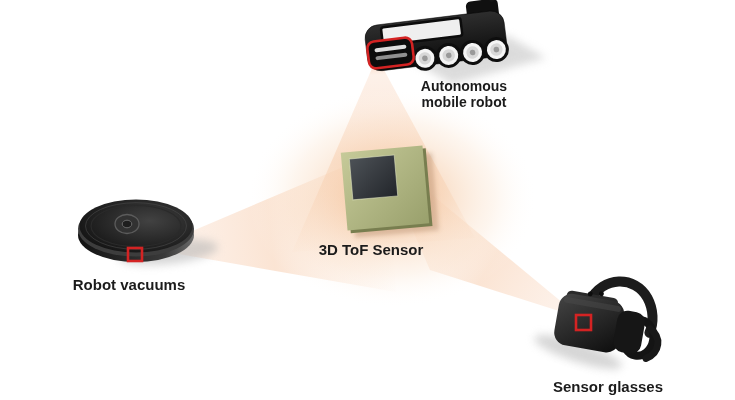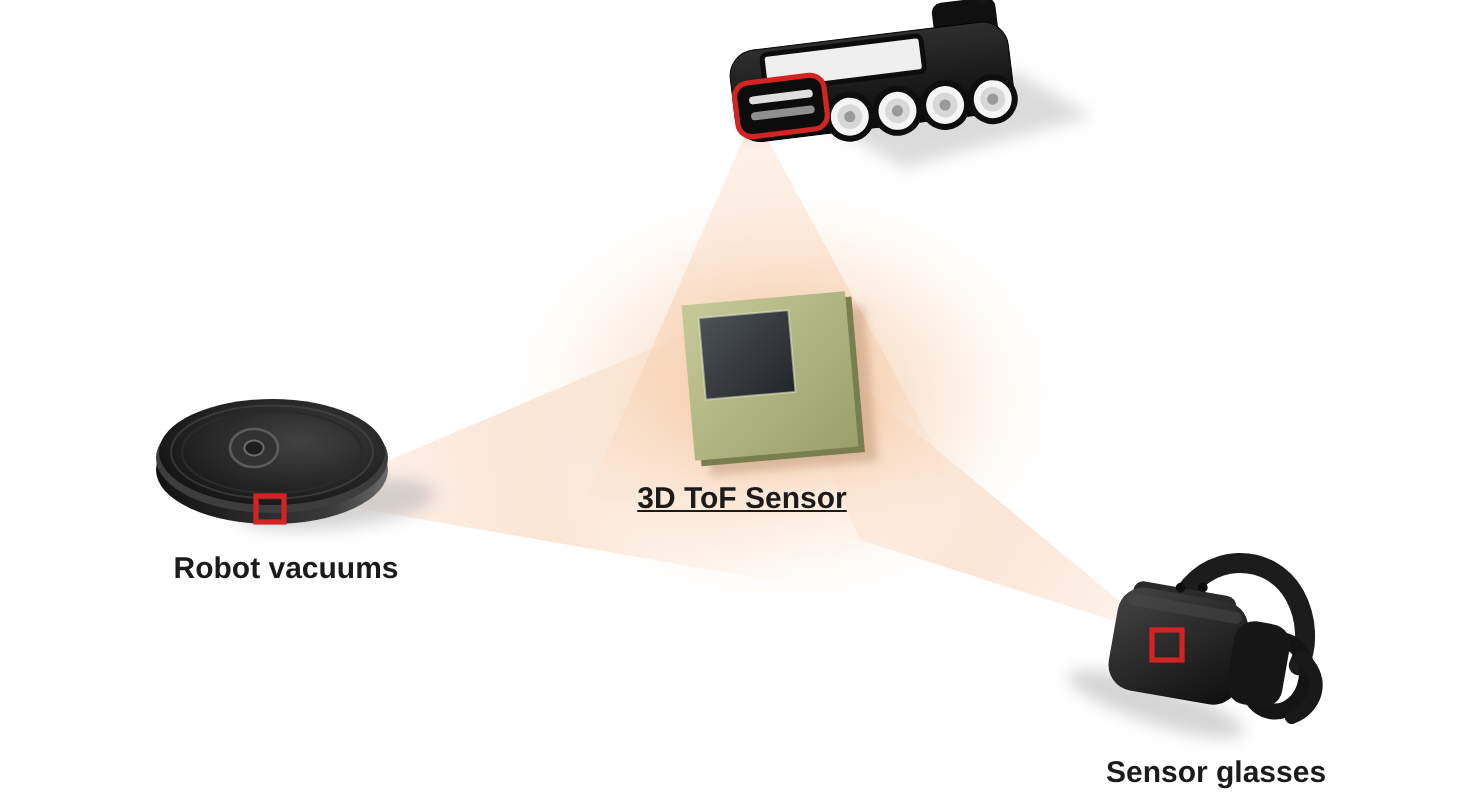--- a/index.html
+++ b/index.html
@@ -6,22 +6,22 @@
   .stage{
     position:relative;width:735px;height:400px;background:#ffffff;overflow:hidden;
     font-family:"Liberation Sans","DejaVu Sans",sans-serif;
   }
   .stage svg{position:absolute;left:0;top:0;}
   .lbl{
     position:absolute;transform:translateX(-50%);
     color:#1b1b1b;font-weight:700;text-align:center;white-space:nowrap;
   }
   .lbl-robot{left:464px;top:79px;font-size:14px;line-height:15.5px;}
-  .lbl-tof{left:371px;top:241px;font-size:15px;text-decoration:underline;}
-  .lbl-vac{left:143px;top:276px;font-size:15px;text-align:right;}
+  .lbl-tof{left:371px;top:241px;font-size:15px;}
+  .lbl-vac{left:129px;top:276px;font-size:15px;text-align:right;}
   .lbl-glasses{left:608px;top:378px;font-size:15px;}
 </style>
 </head>
 <body>
 
 <div class="stage">
 
   <svg width="735" height="400" viewBox="0 0 735 400">
     <defs>
       <filter id="blur4" x="-40%" y="-40%" width="180%" height="180%">
@@ -159,17 +159,21 @@
         <circle cx="585" cy="296" r="2.4" fill="#0d0d0d"></circle>
         <circle cx="596" cy="294" r="2.4" fill="#0d0d0d"></circle>
         <rect x="556" y="299" width="66" height="52" rx="13" fill="url(#vrBody)"></rect>
         <rect x="560" y="303" width="58" height="6" rx="3" fill="#4a4a4a" opacity="0.5"></rect>
         <rect x="616" y="306" width="28" height="42" rx="10" fill="#161616"></rect>
       </g>
       <rect x="576" y="315" width="15" height="15" fill="none" stroke="#d42323" stroke-width="2.6"></rect>
     </g>
   </svg>
 
+  <div class="lbl lbl-robot">
+    <div>Autonomous</div>
+    <div>mobile robot</div>
+  </div>
   <div class="lbl lbl-tof">3D ToF Sensor</div>
   <div class="lbl lbl-vac">Robot vacuums</div>
   <div class="lbl lbl-glasses">Sensor glasses</div>
 
 </div>
 
 </body></html>

